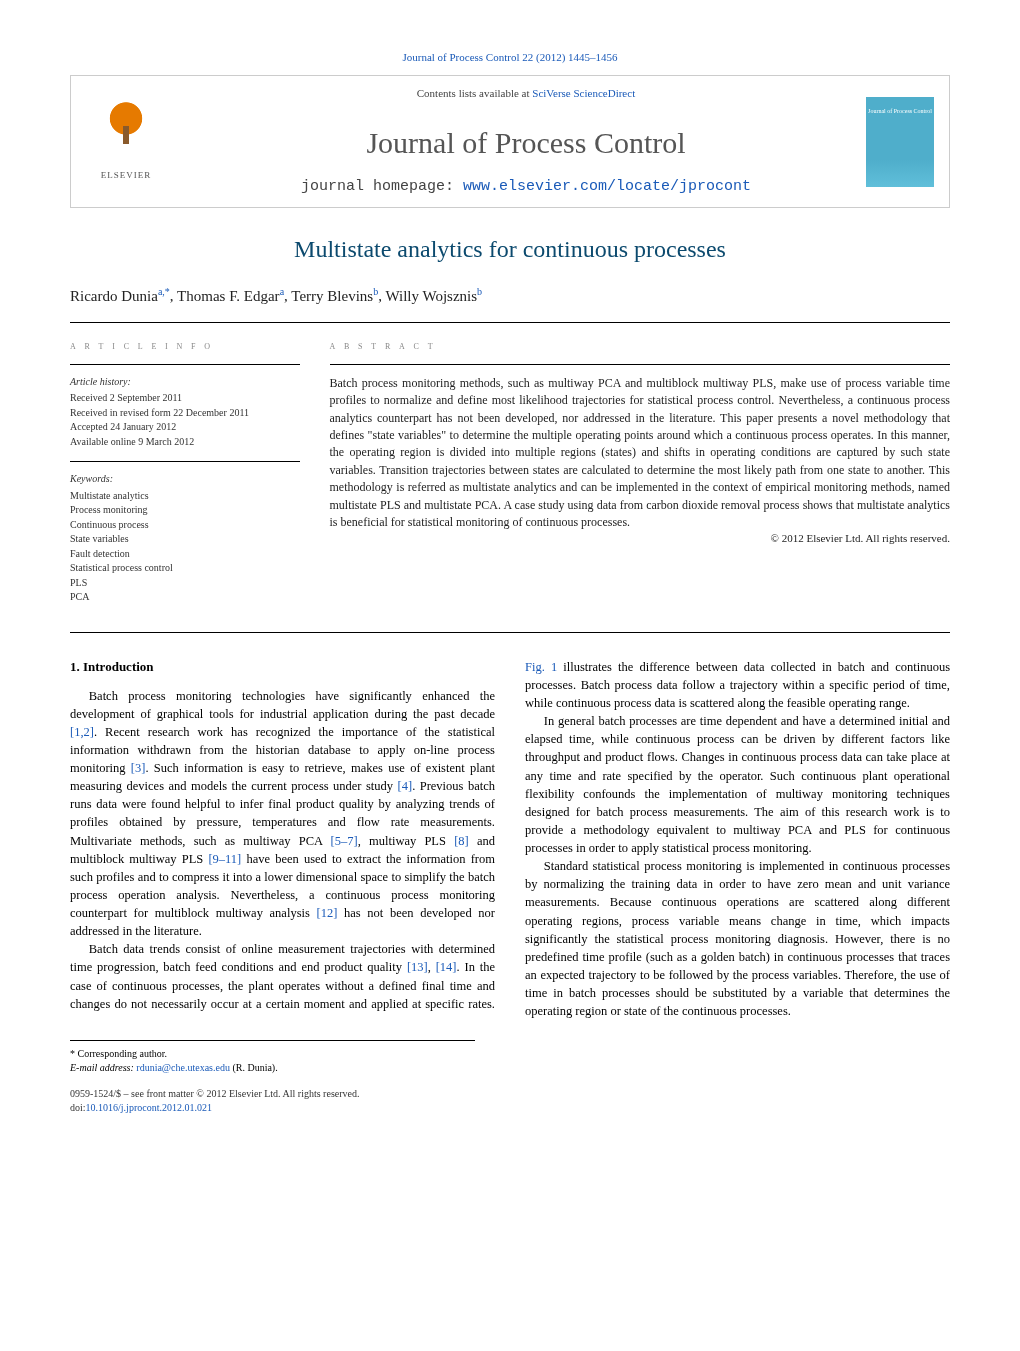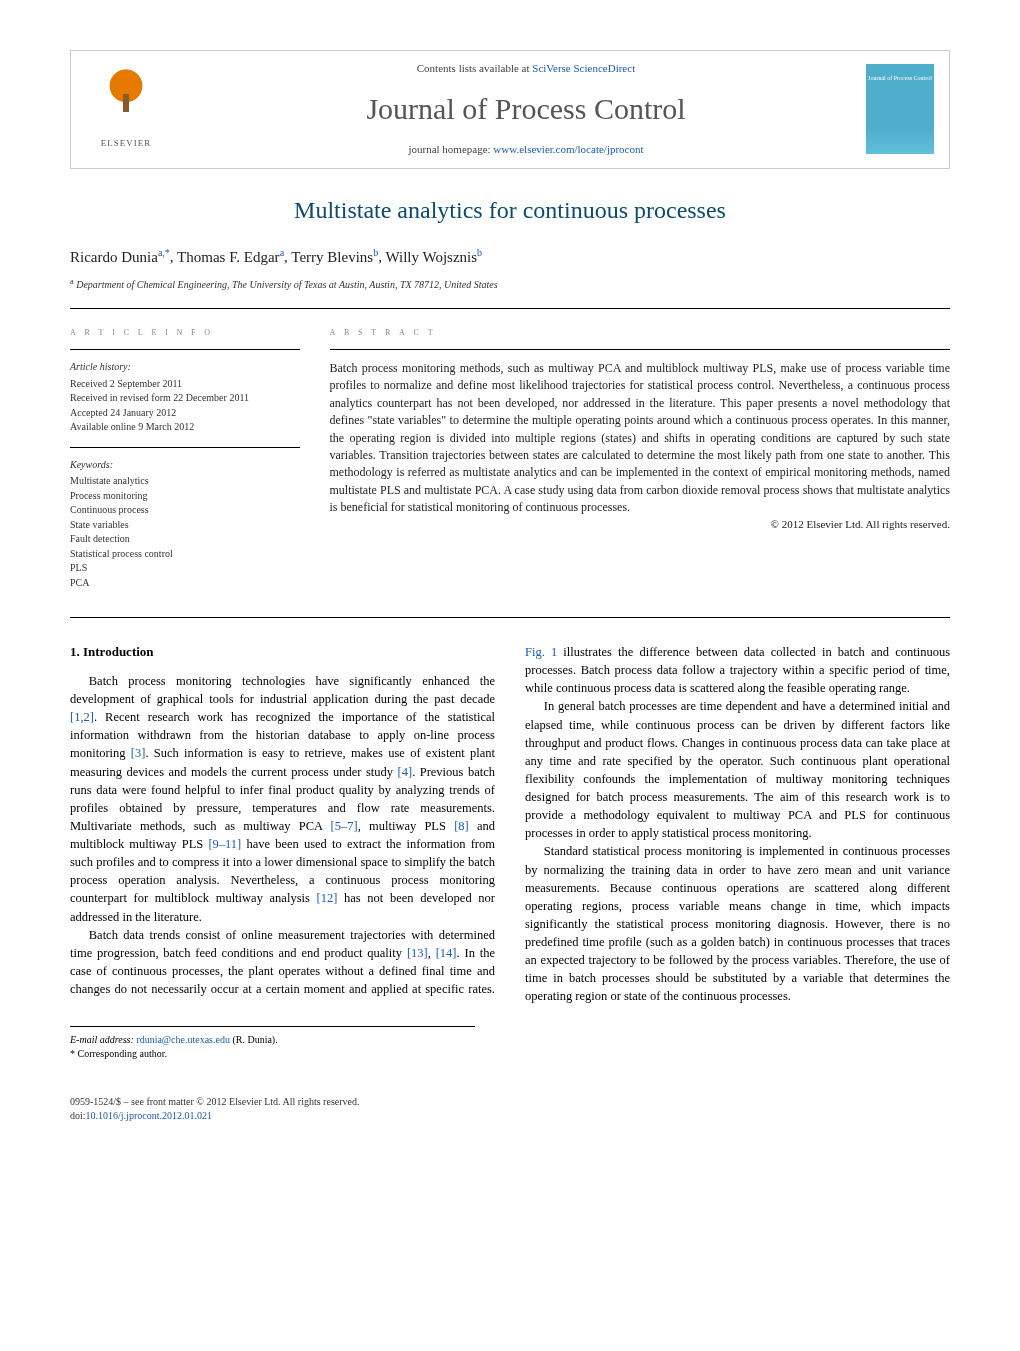--- a/index.html
+++ b/index.html
@@ -57,24 +57,24 @@
     .elsevier-text {
       font-size: 9px;
       color: #555;
       letter-spacing: 1px;
       margin-top: 20px;
     }
     .masthead-center {
       flex: 1;
       text-align: center;
     }
-    .contents-line { font-size: 11px; color: #444; margin-bottom: 12px; }
+    .contents-line { font-size: 11px; color: #444; margin-bottom: 20px; }
     .contents-line a { color: #1a5ab8; text-decoration: none; }
     .journal-name { font-size: 30px; font-family: Georgia, serif; color: #555; margin-bottom: 12px; font-weight: normal; }
-    .homepage-line { font-size: 11px; color: #444; }
+    .homepage-line { font-size: 15px; color: #444; font-family: Liberation Mono, monospace; }
     .homepage-line a { color: #1a5ab8; text-decoration: none; }
     .journal-cover {
       width: 68px;
       height: 90px;
       background: linear-gradient(to bottom, #4faecb 0%, #4faecb 70%, #60bfda 100%);
       display: flex;
       flex-direction: column;
       justify-content: flex-start;
       align-items: center;
       font-size: 6px;
@@ -172,29 +172,32 @@
       border-top: 1px solid #000;
       margin-top: 20px;
       padding-top: 6px;
       font-size: 10px;
       width: 46%;
     }
     .footnotes a { color: #1a5ab8; text-decoration: none; }
     .bottom-meta {
       font-size: 10px;
       color: #333;
-      margin-top: 34px;
+      margin-top: 12px;
     }
     .bottom-meta a { color: #1a5ab8; text-decoration: none; }
   </style>
 </head>
 <body>
 
 <div class="page">
 
+  <div class="journal-header">
+    <a>Journal of Process Control 22 (2012) 1445–1456</a>
+  </div>
 
   <div class="masthead">
     <div class="elsevier-logo">
       <div class="elsevier-tree"></div>
       <div class="elsevier-text">ELSEVIER</div>
     </div>
     <div class="masthead-center">
       <div class="contents-line">
         <span>Contents lists available at </span><a>SciVerse ScienceDirect</a>
       </div>
@@ -210,21 +213,20 @@
 
   <h1 class="article-title">Multistate analytics for continuous processes</h1>
 
   <div class="authors">
     <span>Ricardo Dunia</span><sup><a>a,*</a></sup>,
     <span>Thomas F. Edgar</span><sup><a>a</a></sup>,
     <span>Terry Blevins</span><sup><a>b</a></sup>,
     <span>Willy Wojsznis</span><sup><a>b</a></sup>
   </div>
 
-  <div class="affiliations"><sup>a</sup> <span>Department of Chemical Engineering, The University of Texas at Austin, Austin, TX 78712, United States</span></div>
 
   <hr class="rule">
 
   <div class="info-abstract">
     <div class="article-info">
       <div class="info-heading">a r t i c l e   i n f o</div>
       <hr class="info-hr">
       <div class="info-block">
         <div class="info-subhead">Article history:</div>
         <div>Received 2 September 2011</div>
@@ -262,24 +264,24 @@
     <p class="first"><span>Batch process monitoring technologies have significantly enhanced the development of graphical tools for industrial application during the past decade </span><a>[1,2]</a><span>. Recent research work has recognized the importance of the statistical information withdrawn from the historian database to apply on-line process monitoring </span><a>[3]</a><span>. Such information is easy to retrieve, makes use of existent plant measuring devices and models the current process under study </span><a>[4]</a><span>. Previous batch runs data were found helpful to infer final product quality by analyzing trends of profiles obtained by pressure, temperatures and flow rate measurements. Multivariate methods, such as multiway PCA </span><a>[5–7]</a><span>, multiway PLS </span><a>[8]</a><span> and multiblock multiway PLS </span><a>[9–11]</a><span> have been used to extract the information from such profiles and to compress it into a lower dimensional space to simplify the batch process operation analysis. Nevertheless, a continuous process monitoring counterpart for multiblock multiway analysis </span><a>[12]</a><span> has not been developed nor addressed in the literature.</span></p>
 
     <p><span>Batch data trends consist of online measurement trajectories with determined time progression, batch feed conditions and end product quality </span><a>[13]</a><span>, </span><a>[14]</a><span>. In the case of continuous processes, the plant operates without a defined final time and changes do not necessarily occur at a certain moment and applied at specific rates. </span><a>Fig. 1</a><span> illustrates the difference between data collected in batch and continuous processes. Batch process data follow a trajectory within a specific period of time, while continuous process data is scattered along the feasible operating range.</span></p>
 
     <p>In general batch processes are time dependent and have a determined initial and elapsed time, while continuous process can be driven by different factors like throughput and product flows. Changes in continuous process data can take place at any time and rate specified by the operator. Such continuous plant operational flexibility confounds the implementation of multiway monitoring techniques designed for batch process measurements. The aim of this research work is to provide a methodology equivalent to multiway PCA and PLS for continuous processes in order to apply statistical process monitoring.</p>
 
     <p>Standard statistical process monitoring is implemented in continuous processes by normalizing the training data in order to have zero mean and unit variance measurements. Because continuous operations are scattered along different operating regions, process variable means change in time, which impacts significantly the statistical process monitoring diagnosis. However, there is no predefined time profile (such as a golden batch) in continuous processes that traces an expected trajectory to be followed by the process variables. Therefore, the use of time in batch processes should be substituted by a variable that determines the operating region or state of the continuous processes.</p>
   </div>
 
   <div class="footnotes">
+    <div>* Corresponding author.</div>
     <div>
       <em><span>E-mail address: </span></em><a>rdunia@che.utexas.edu</a><span> (R. Dunia).</span>
     </div>
-    <div>* Corresponding author.</div>
   </div>
 
   <div class="bottom-meta">
     <div>0959-1524/$ – see front matter © 2012 Elsevier Ltd. All rights reserved.</div>
     <div><span>doi:</span><a>10.1016/j.jprocont.2012.01.021</a></div>
   </div>
 
 </div>
 
 </body></html>

